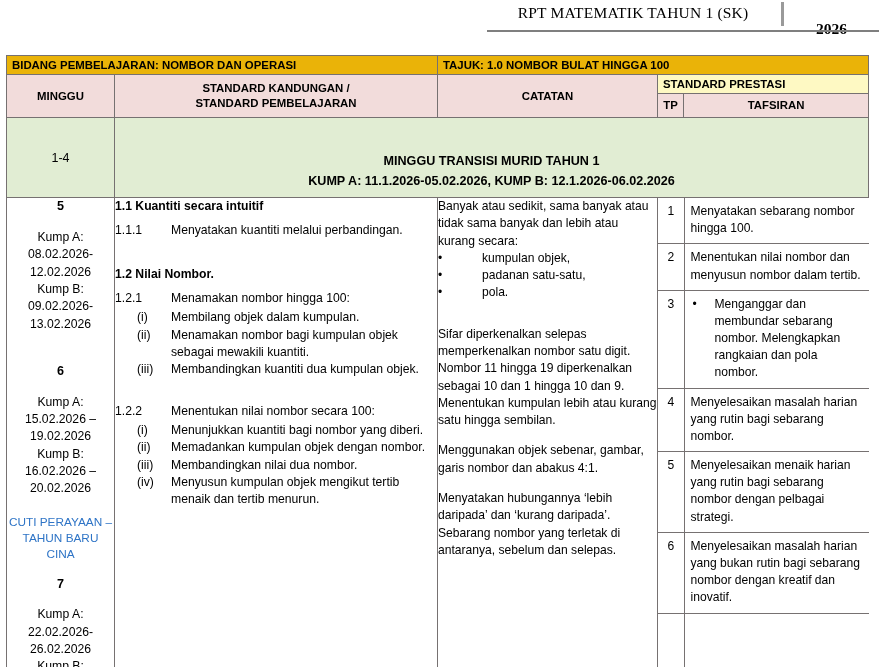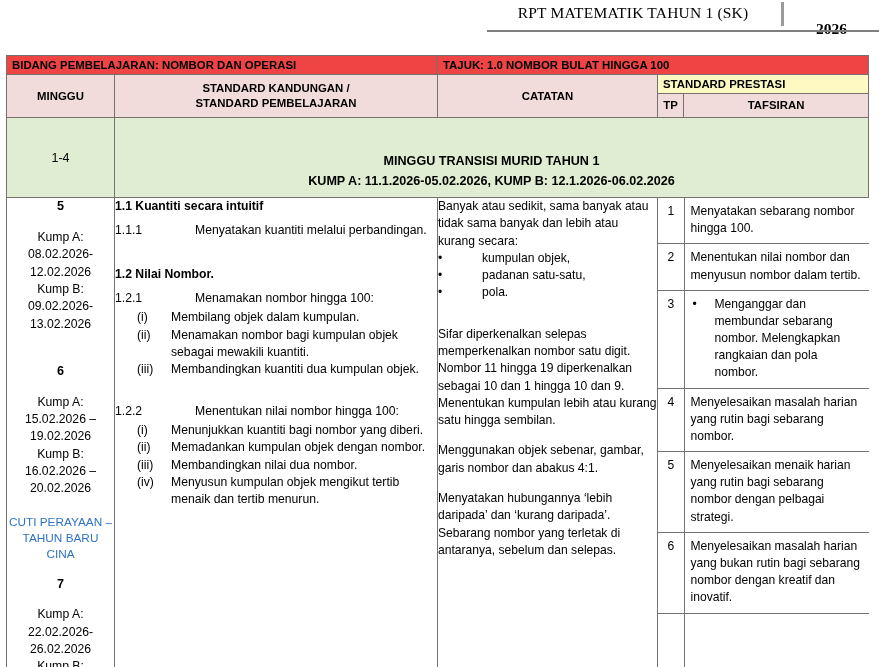--- a/index.html
+++ b/index.html
@@ -81,21 +81,21 @@
 
   
   .c-minggu   { width: 108px; }
   .c-standard { width: 323px; }
   .c-catatan  { width: 220px; }
   .c-tp       { width: 26px;  }
   .c-tafsiran { width: 185px; }
 
   
   .banner {
-    background: #ef4444;
+    background: #eab308;
     font-weight: bold;
     font-size: 11.4px;
     padding: 3px 4px 3px 5px !important;
     vertical-align: middle !important;
     white-space: nowrap;
   }
 
   
   .colhead {
     background: #f2dcdb;
@@ -158,21 +158,20 @@
   .cell-standard {
     font-size: 12.2px;
     line-height: 1.42;
     padding: 8px 6px 8px 12px;
   }
   .sk-title { font-weight: bold; margin-bottom: 7px; }
   .sp-row {
     display: flex;
     align-items: flex-start;
     margin-bottom: 2px;
-    gap: 24px;
   }
   .sp-code { width: 56px; flex: 0 0 56px; }
   .sp-text { flex: 1; }
   .roman-list { margin: 0; padding: 0; list-style: none; }
   .roman-list li {
     display: flex;
     align-items: flex-start;
     padding-left: 22px;
   }
   .roman-list .rn { width: 34px; flex: 0 0 34px; }
@@ -347,21 +346,21 @@
           <span class="rn">(iii)</span>
           <span class="rt">Membandingkan kuantiti dua kumpulan objek.</span>
         </li>
       </ul>
 
       <div class="spacer-lg"></div>
 
       <div class="sp-row">
         <div class="sp-code">1.2.2</div>
         <div class="sp-text">
-          <div>Menentukan nilai nombor hingga 100:</div>
+          <div>Menentukan nilai nombor secara 100:</div>
         </div>
       </div>
       <ul class="roman-list">
         <li>
           <span class="rn">(i)</span>
           <span class="rt">Menunjukkan kuantiti bagi nombor yang diberi.</span>
         </li>
         <li>
           <span class="rn">(ii)</span>
           <span class="rt">Memadankan kumpulan objek dengan nombor.</span>

